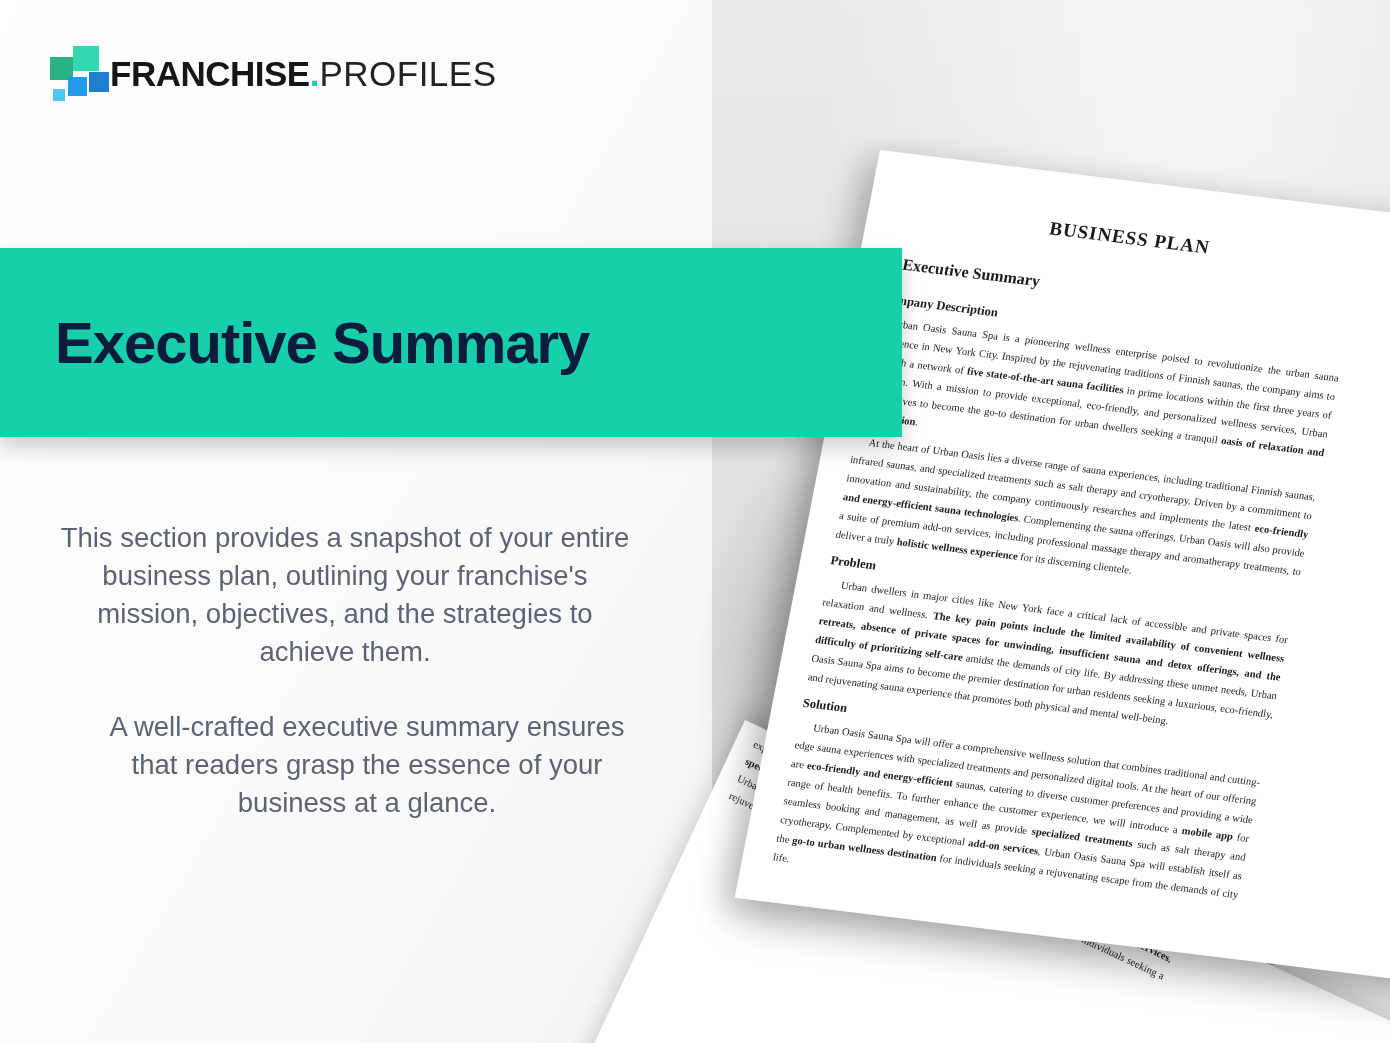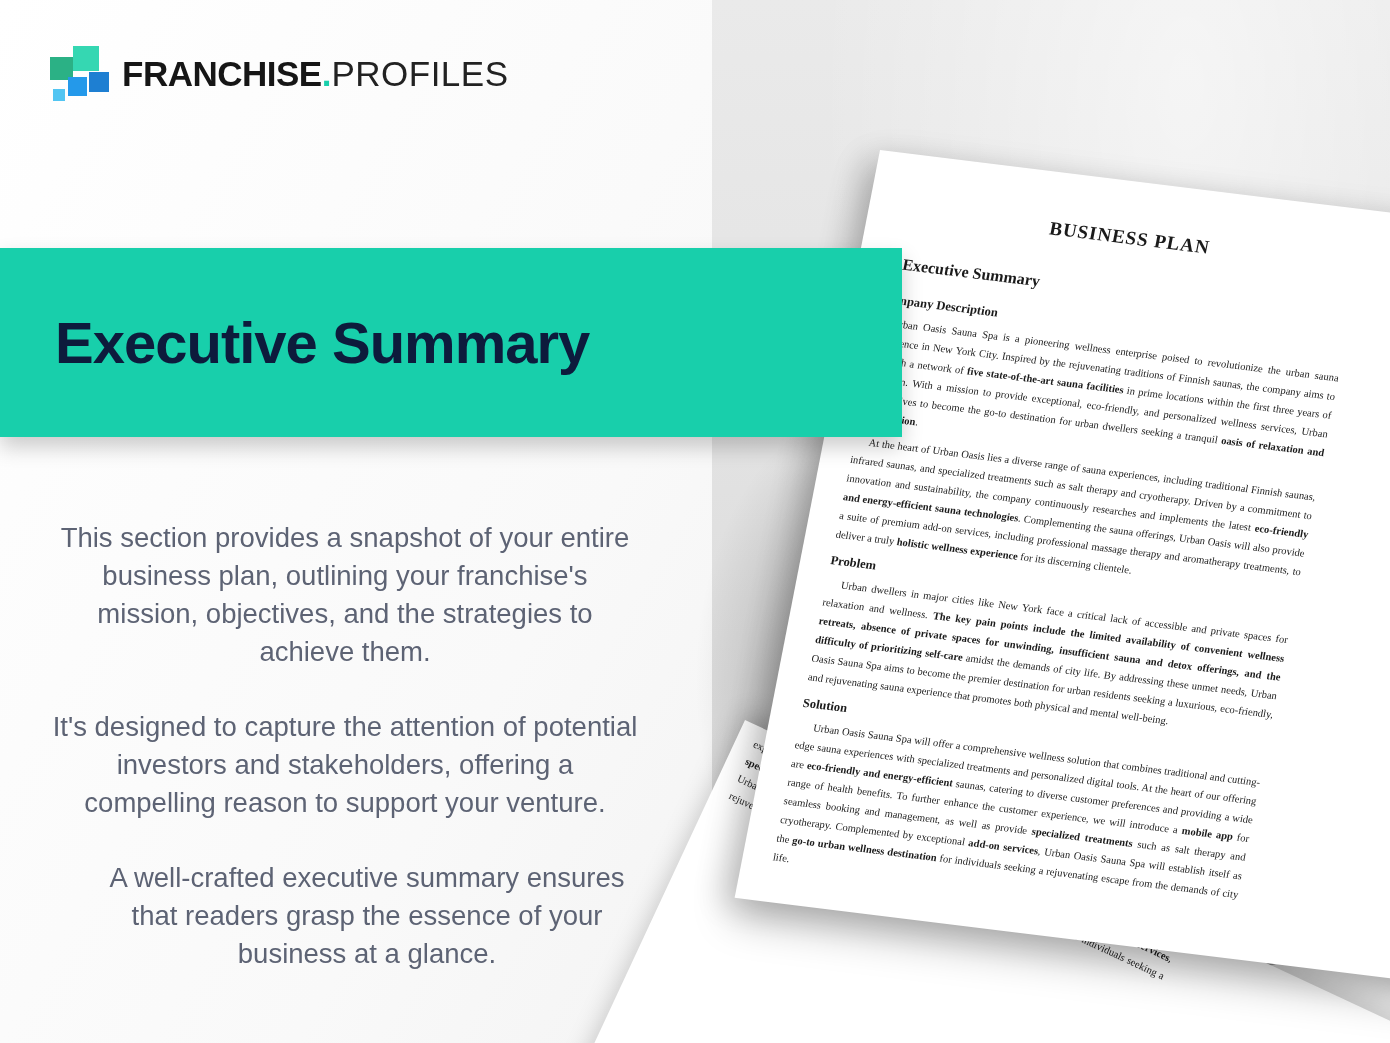--- a/index.html
+++ b/index.html
@@ -27,21 +27,21 @@
   }
   
   .logo { position:absolute; left:48px; top:44px; display:flex; align-items:center; }
   .logo-icon { position:relative; width:62px; height:60px; flex:0 0 auto; }
   .logo-icon .sq { position:absolute; }
   .sq-green     { left:2px;  top:13px; width:23px; height:23px; }
   .sq-teal      { left:25px; top:2px;  width:26px; height:25px; }
   .sq-blue-mid  { left:20px; top:33px; width:19px; height:19px; }
   .sq-blue-right{ left:41px; top:28px; width:20px; height:20px; }
   .sq-lightblue { left:5px;  top:45px; width:12px; height:12px; }
-  .wordmark { margin-left:12px; font-size:35px; letter-spacing:0; color:#161616; white-space:nowrap; }
+  .wordmark { font-size:35px; letter-spacing:0; color:#161616; white-space:nowrap; }
   .wordmark .bold  { font-weight:bold; letter-spacing:-0.5px; }
   .wordmark .dot   { font-weight:bold; }
   .wordmark .light { font-weight:normal; letter-spacing:0.5px; color:#222; }
   
   .banner {
     position:absolute; left:0; top:248px; width:902px; height:189px;
     display:flex; align-items:center; padding-left:55px; box-sizing:border-box;
     box-shadow: 0 10px 20px rgba(0,0,0,0.20);
   }
   .banner h1 {
@@ -121,17 +121,16 @@
       <div class="sq sq-blue-right" style="background: rgb(30, 127, 210);"></div>
       <div class="sq sq-lightblue" style="background: rgb(82, 197, 242);"></div>
     </div>
     <div class="wordmark">
       <span class="bold">FRANCHISE</span><span class="dot" style="color: rgb(24, 207, 171);">.</span><span class="light">PROFILES</span>
     </div>
   </div>
 
   <div class="intro">
       <p style="color: rgb(93, 99, 116);">This section provides a snapshot of your entire business plan, outlining your franchise's mission, objectives, and the strategies to achieve them.</p>
-      <p style="color: rgb(93, 99, 116);">It's designed to capture the attention of potential investors and stakeholders, offering a compelling reason to support your venture.</p>
       <p style="color: rgb(93, 99, 116); margin-left: 44px;">A well-crafted executive summary ensures that readers grasp the essence of your business at a glance.</p>
     </div>
 
 </div>
 
 </body></html>

